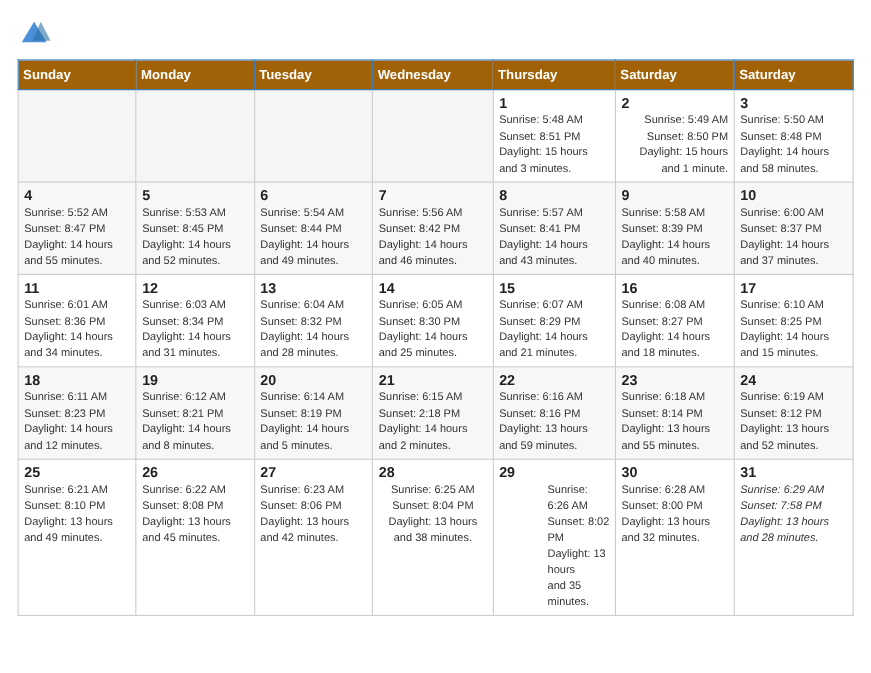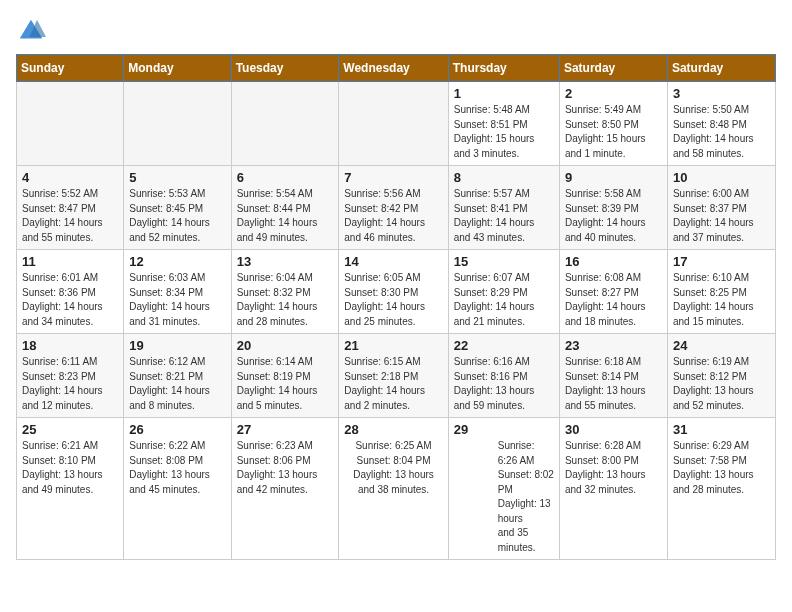--- a/index.html
+++ b/index.html
@@ -129,21 +129,21 @@
         <td class="empty"></td>
         <td>
           <span class="day-number">1</span>
           <div class="day-info" style="white-space: pre-line;">Sunrise: 5:48 AM
 Sunset: 8:51 PM
 Daylight: 15 hours
 and 3 minutes.</div>
         </td>
         <td>
           <span class="day-number">2</span>
-          <div class="day-info" style="white-space: pre-line;">Sunrise: 5:49 AM
+          <div class="day-info" style="white-space: pre-line; text-align: right;">Sunrise: 5:49 AM
 Sunset: 8:50 PM
 Daylight: 15 hours
 and 1 minute.</div>
         </td>
         <td>
           <span class="day-number">3</span>
           <div class="day-info" style="white-space: pre-line;">Sunrise: 5:50 AM
 Sunset: 8:48 PM
 Daylight: 14 hours
 and 58 minutes.</div>
@@ -340,20 +340,20 @@
         </td>
         <td>
           <span class="day-number">30</span>
           <div class="day-info" style="white-space: pre-line;">Sunrise: 6:28 AM
 Sunset: 8:00 PM
 Daylight: 13 hours
 and 32 minutes.</div>
         </td>
         <td>
           <span class="day-number">31</span>
-          <div class="day-info" style="white-space: pre-line;">Sunrise: 6:29 AM
+          <div class="day-info" style="white-space: pre-line; font-style: italic;">Sunrise: 6:29 AM
 Sunset: 7:58 PM
 Daylight: 13 hours
 and 28 minutes.</div>
         </td>
       </tr>
     </tbody>
 </table>
 
 </body></html>

